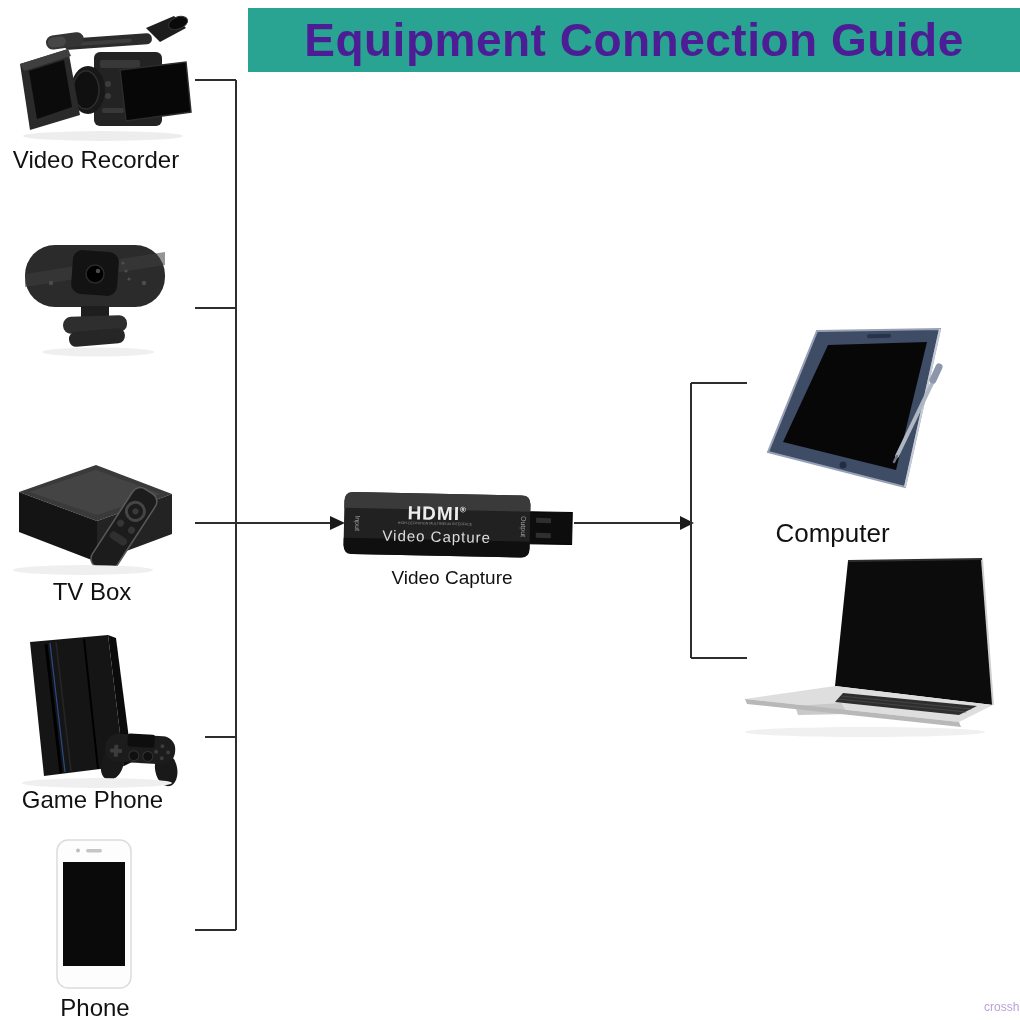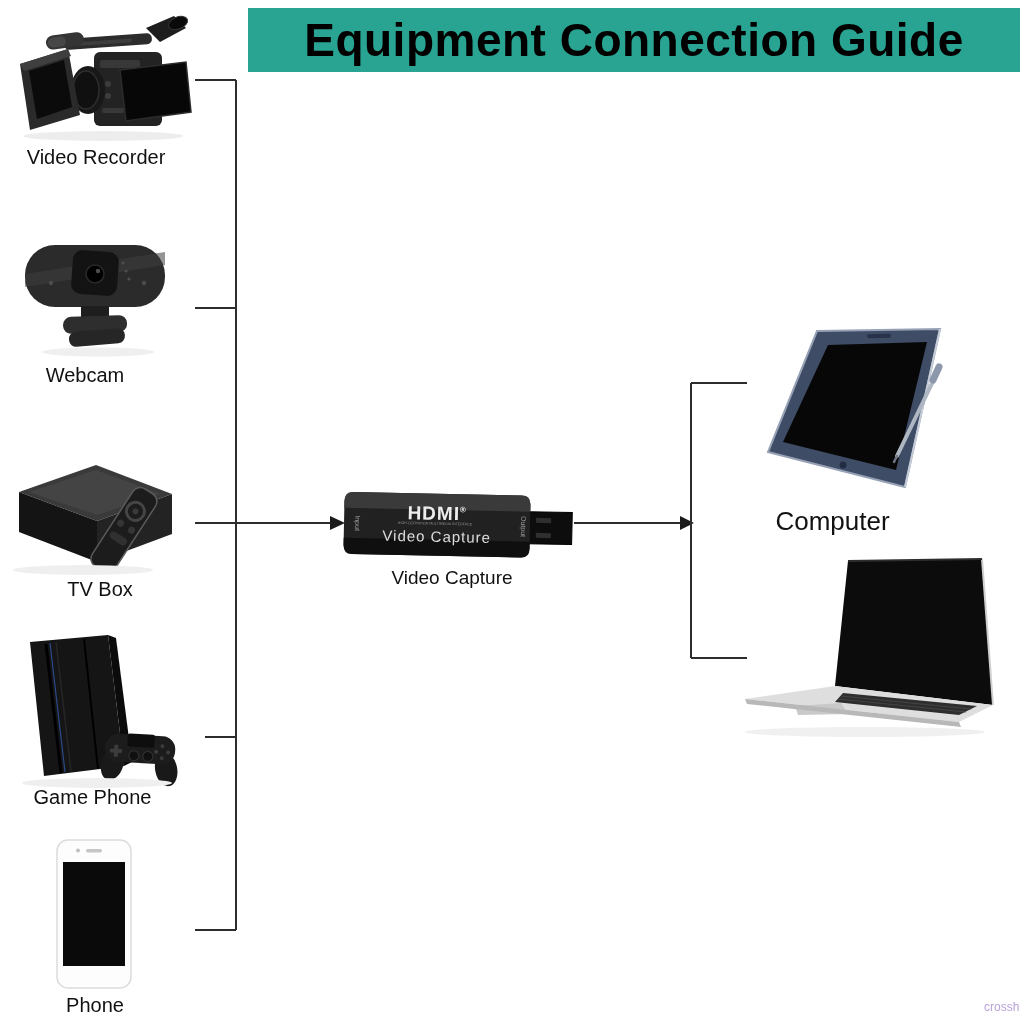--- a/index.html
+++ b/index.html
@@ -6,29 +6,29 @@
   #canvas {
     position:relative; width:1020px; height:1020px;
     background:#ffffff; overflow:hidden;
     font-family:"Liberation Sans", sans-serif;
   }
   .abs { position:absolute; }
 
   
   .banner {
     left:248px; top:8px; width:772px; height:64px;
-    background:#2aa492; color:#000000;
+    background:#2aa492; color:#4c1d95;
     display:flex; align-items:center; justify-content:center;
     font-size:46px; font-weight:bold; letter-spacing:0.5px;
     white-space:nowrap;
   }
 
   
   .dev-label {
-    color:#111111; font-size:20px; text-align:center; white-space:nowrap;
+    color:#111111; font-size:24px; text-align:center; white-space:nowrap;
   }
   .cap-label { color:#111111; font-size:19px; text-align:center; white-space:nowrap; }
   .comp-label { color:#111111; font-size:26px; text-align:center; white-space:nowrap; }
 
   
   .cline { stroke:#2d2d2d; stroke-width:2; fill:none; }
   .ahead { fill:#1a1a1a; stroke:none; }
 
   .watermark {
     left:984px; top:1000px; font-size:12px; color:#b9a0d8; white-space:nowrap;
@@ -111,40 +111,39 @@
     <circle cx="126" cy="45" r="2.2" fill="#4d4d4d"></circle>
     <rect x="63" y="68" width="28" height="12" fill="#1e1e1e"></rect>
     <g transform="rotate(-2 77 86)">
       <rect x="45" y="78" width="64" height="17" rx="8" fill="#2e2e2e"></rect>
     </g>
     <g transform="rotate(-5 79 100)">
       <rect x="51" y="92" width="56" height="15" rx="7" fill="#262626"></rect>
     </g>
     <ellipse cx="80" cy="114" rx="56" ry="4.5" fill="#efefef"></ellipse>
   </svg>
-  <div class="abs dev-label" style="left:0;top:364px;width:170px">Webcam</div>
 
   <svg class="abs" style="left:3px;top:452px" width="186" height="126" viewBox="0 0 186 126">
 
     <polygon points="16,40 93,13 169,42 94,69" fill="#3a3a3a"></polygon>
     <polygon points="26,40 93,18 158,42 94,63" fill="#444444"></polygon>
     <polygon points="16,40 94,69 94,110 16,80" fill="#141414"></polygon>
     <polygon points="94,69 169,42 169,82 94,110" fill="#232323"></polygon>
 
     <g transform="rotate(33 121 77)">
       <rect x="108" y="32" width="27" height="92" rx="9" fill="#1c1c1c" stroke="#5a5a5a" stroke-width="1.5"></rect>
       <circle cx="121" cy="56" r="9" fill="none" stroke="#454545" stroke-width="3"></circle>
       <circle cx="121" cy="56" r="3" fill="#3a3a3a"></circle>
       <circle cx="115" cy="74" r="3.5" fill="#353535"></circle>
       <circle cx="128" cy="74" r="3.5" fill="#353535"></circle>
       <rect x="112" y="84" width="19" height="8" rx="4" fill="#303030"></rect>
     </g>
     <ellipse cx="80" cy="118" rx="70" ry="5" fill="#efefef"></ellipse>
   </svg>
-  <div class="abs dev-label" style="left:10px;top:578px;width:180px">TV Box</div>
+  <div class="abs dev-label" style="left:2px;top:578px;width:180px">TV Box</div>
 
   <svg class="abs" style="left:12px;top:628px" width="176" height="162" viewBox="0 0 176 162">
 
     <polygon points="18,14 96,7 112,138 32,148" fill="#151515"></polygon>
     <polygon points="96,7 104,10 120,134 112,138" fill="#0b0b0b"></polygon>
     <line x1="34" y1="16" x2="49" y2="145" stroke="#000000" stroke-width="3"></line>
     <line x1="44" y1="14" x2="59" y2="143" stroke="#262626" stroke-width="1.5"></line>
     <line x1="38" y1="15" x2="53" y2="144" stroke="#2a4a8a" stroke-width="1.2"></line>
     <line x1="72" y1="11" x2="86" y2="141" stroke="#000000" stroke-width="2"></line>
 
@@ -201,21 +200,21 @@
     <polygon points="73,30 172,27 141,155 28,127" fill="#070707"></polygon>
     <line x1="185" y1="14" x2="150" y2="172" stroke="#c5ccd8" stroke-width="2"></line>
     <rect x="112" y="19" width="24" height="4" rx="2" transform="rotate(-1 124 21)" fill="#28324a"></rect>
     <circle cx="88" cy="150" r="3.5" fill="#222d44"></circle>
 
     <line x1="182" y1="58" x2="142" y2="141" stroke="#aeb6c2" stroke-width="4" stroke-linecap="round"></line>
     <line x1="184" y1="52" x2="178" y2="65" stroke="#8d97ab" stroke-width="7" stroke-linecap="round"></line>
     <line x1="142" y1="141" x2="139" y2="147" stroke="#6e7685" stroke-width="2.5" stroke-linecap="round"></line>
   </svg>
 
-  <div class="abs comp-label" style="left:745px;top:506px;width:175px">Computer</div>
+  <div class="abs comp-label" style="left:745px;top:518px;width:175px">Computer</div>
 
   <svg class="abs" style="left:735px;top:555px" width="260" height="185" viewBox="0 0 260 185">
 
     <polygon points="113,6 247,4 258,150 100,131" fill="#0c0c0c"></polygon>
     <line x1="247" y1="4" x2="258" y2="150" stroke="#cfcfcf" stroke-width="2"></line>
     <line x1="113" y1="6" x2="247" y2="4" stroke="#2e2e2e" stroke-width="2"></line>
 
     <polygon points="10,144 100,131 258,150 224,167" fill="#dedede"></polygon>
 
     <polygon points="108,138 242,151 224,160 100,147" fill="#2e2e2e"></polygon>

